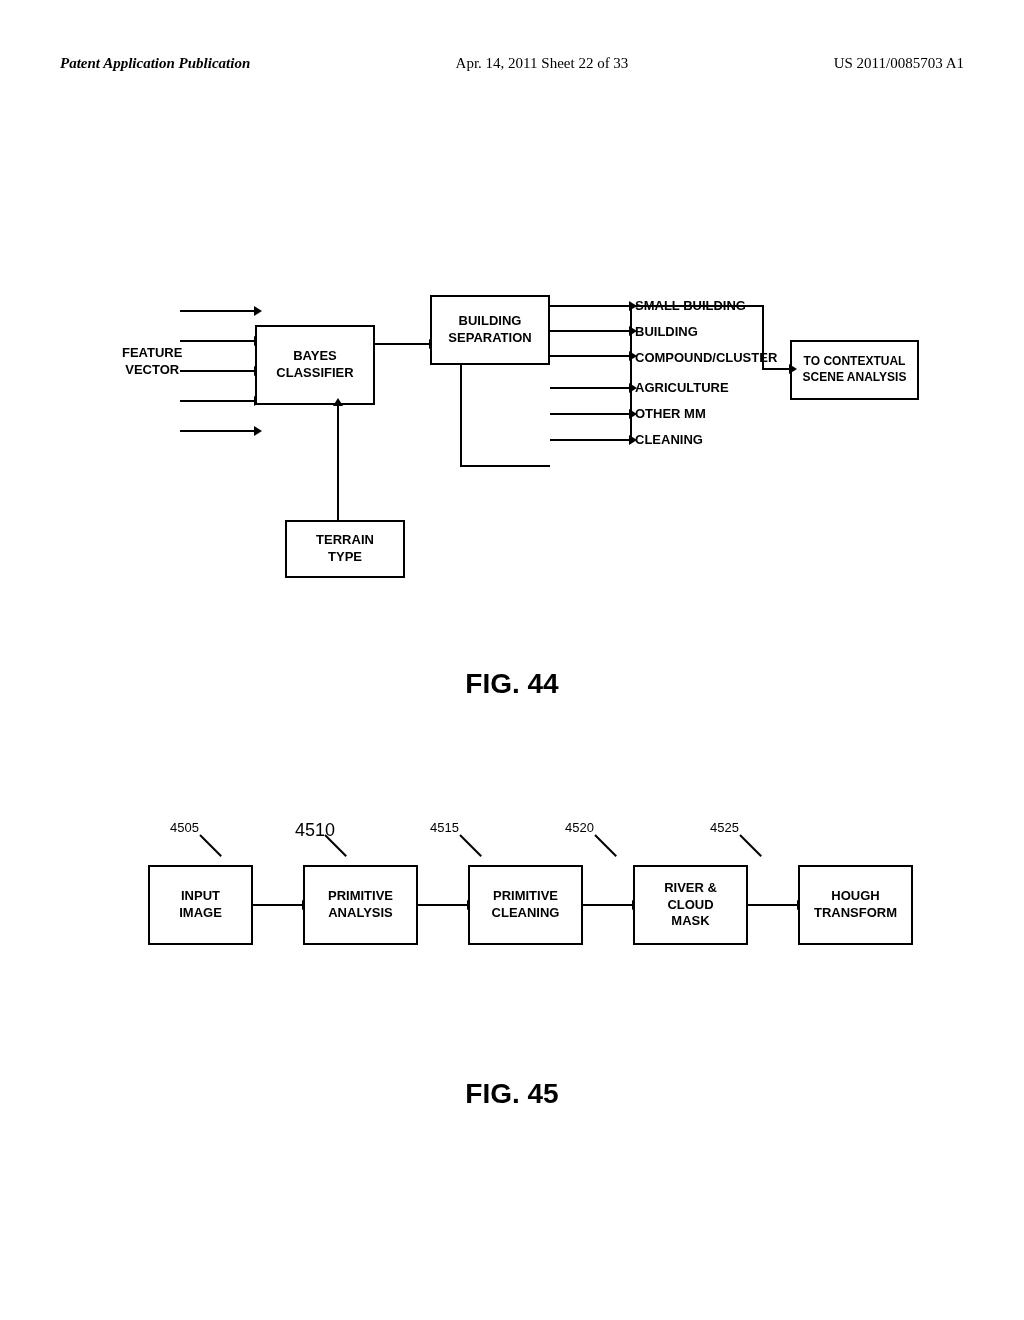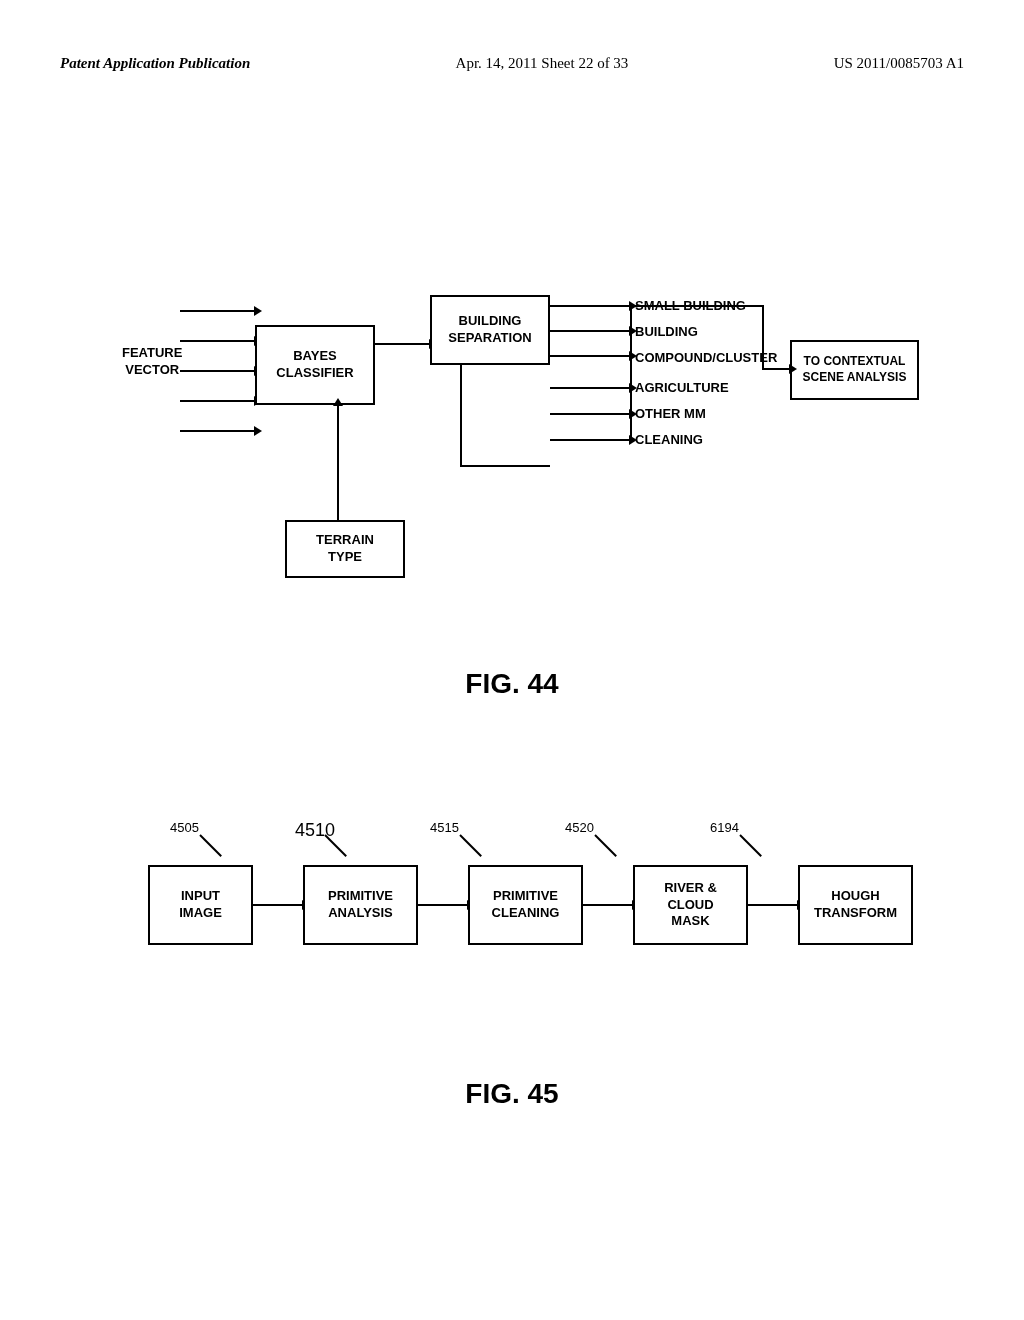--- a/index.html
+++ b/index.html
@@ -192,21 +192,21 @@
 
   <div style="position:absolute; left:235px; top:30px; font-size:18px; font-family:Arial,sans-serif;">4510</div>
   <div style="position:absolute; left:265px; top:44px; width:30px; height:2px; background:#000; transform:rotate(45deg); transform-origin:left center;"></div>
 
   <div style="position:absolute; left:370px; top:30px; font-size:13px; font-family:Arial,sans-serif;">4515</div>
   <div style="position:absolute; left:400px; top:44px; width:30px; height:2px; background:#000; transform:rotate(45deg); transform-origin:left center;"></div>
 
   <div style="position:absolute; left:505px; top:30px; font-size:13px; font-family:Arial,sans-serif;">4520</div>
   <div style="position:absolute; left:535px; top:44px; width:30px; height:2px; background:#000; transform:rotate(45deg); transform-origin:left center;"></div>
 
-  <div style="position:absolute; left:650px; top:30px; font-size:13px; font-family:Arial,sans-serif;">6194</div>
+  <div style="position:absolute; left:650px; top:30px; font-size:13px; font-family:Arial,sans-serif;">4525</div>
   <div style="position:absolute; left:680px; top:44px; width:30px; height:2px; background:#000; transform:rotate(45deg); transform-origin:left center;"></div>
 
   <div class="box" style="position:absolute; left:88px; top:75px; width:105px; height:80px;">
     INPUT<br>IMAGE
   </div>
 
   <div style="position:absolute; left:193px; top:114px; width:50px; height:2px; background:#000;">
     <div style="position:absolute; right:-7px; top:50%; transform:translateY(-50%); border-left:8px solid #000; border-top:5px solid transparent; border-bottom:5px solid transparent; width:0; height:0;"></div>
   </div>
 

